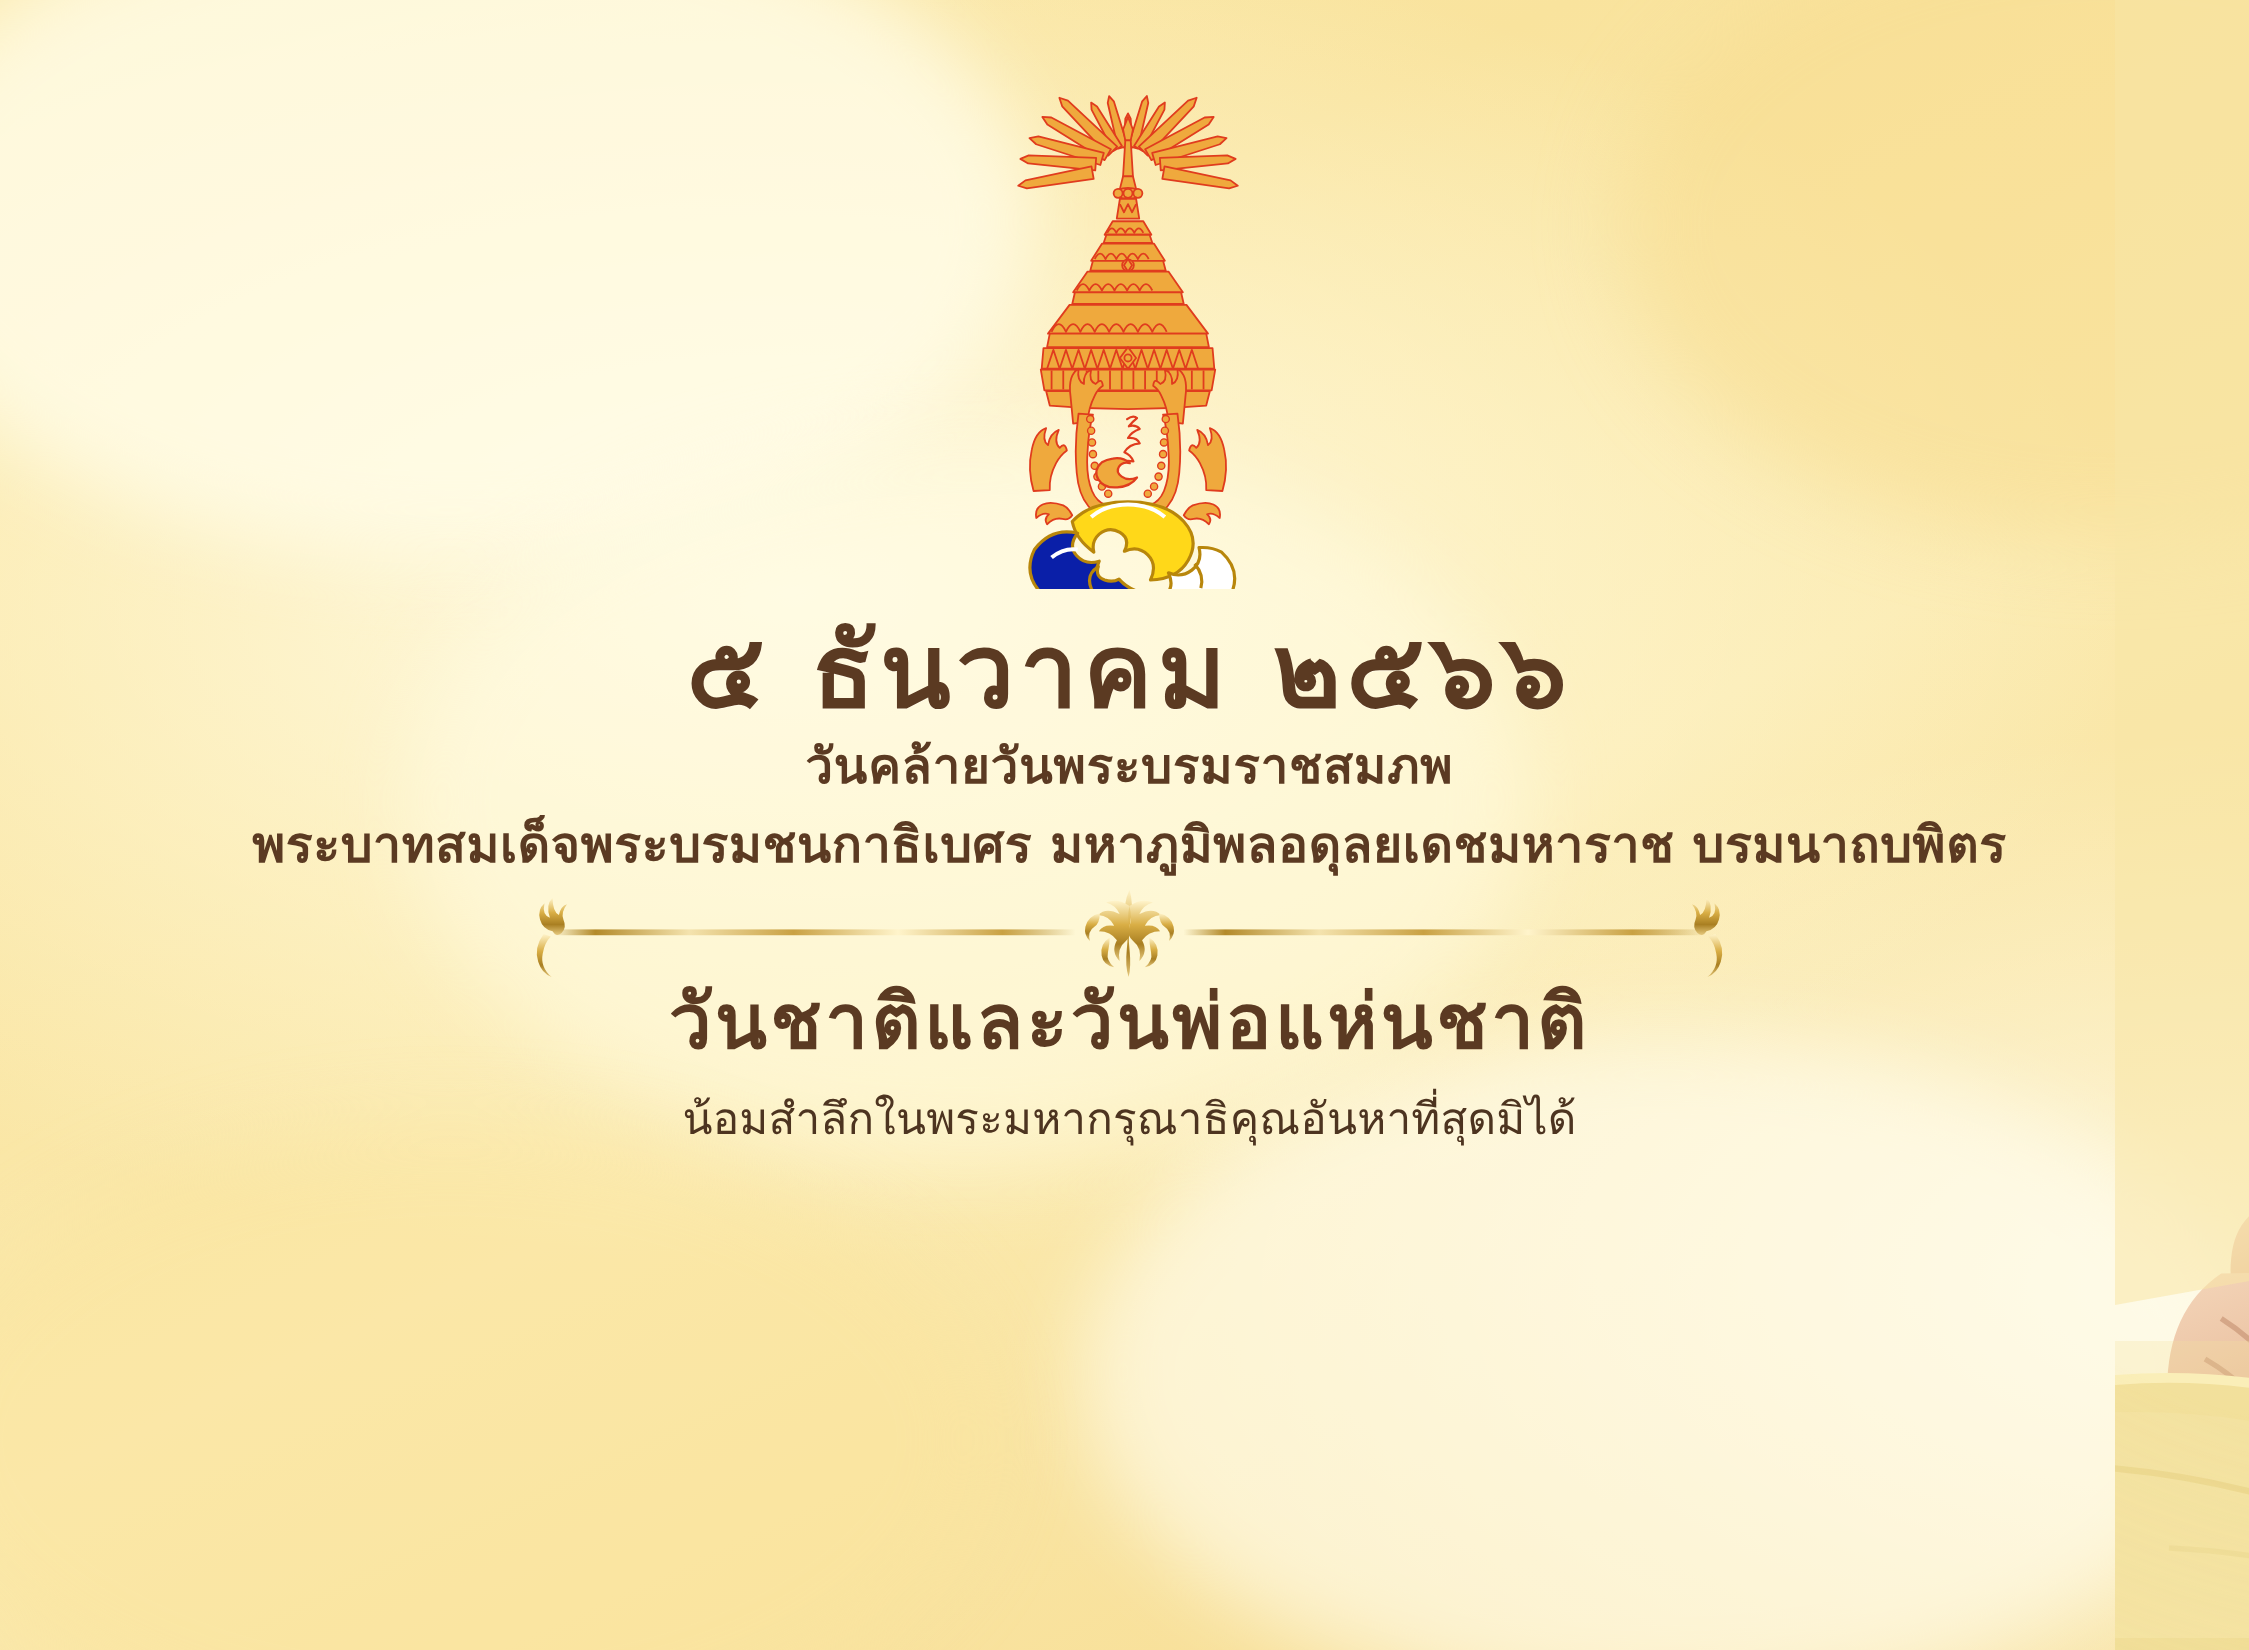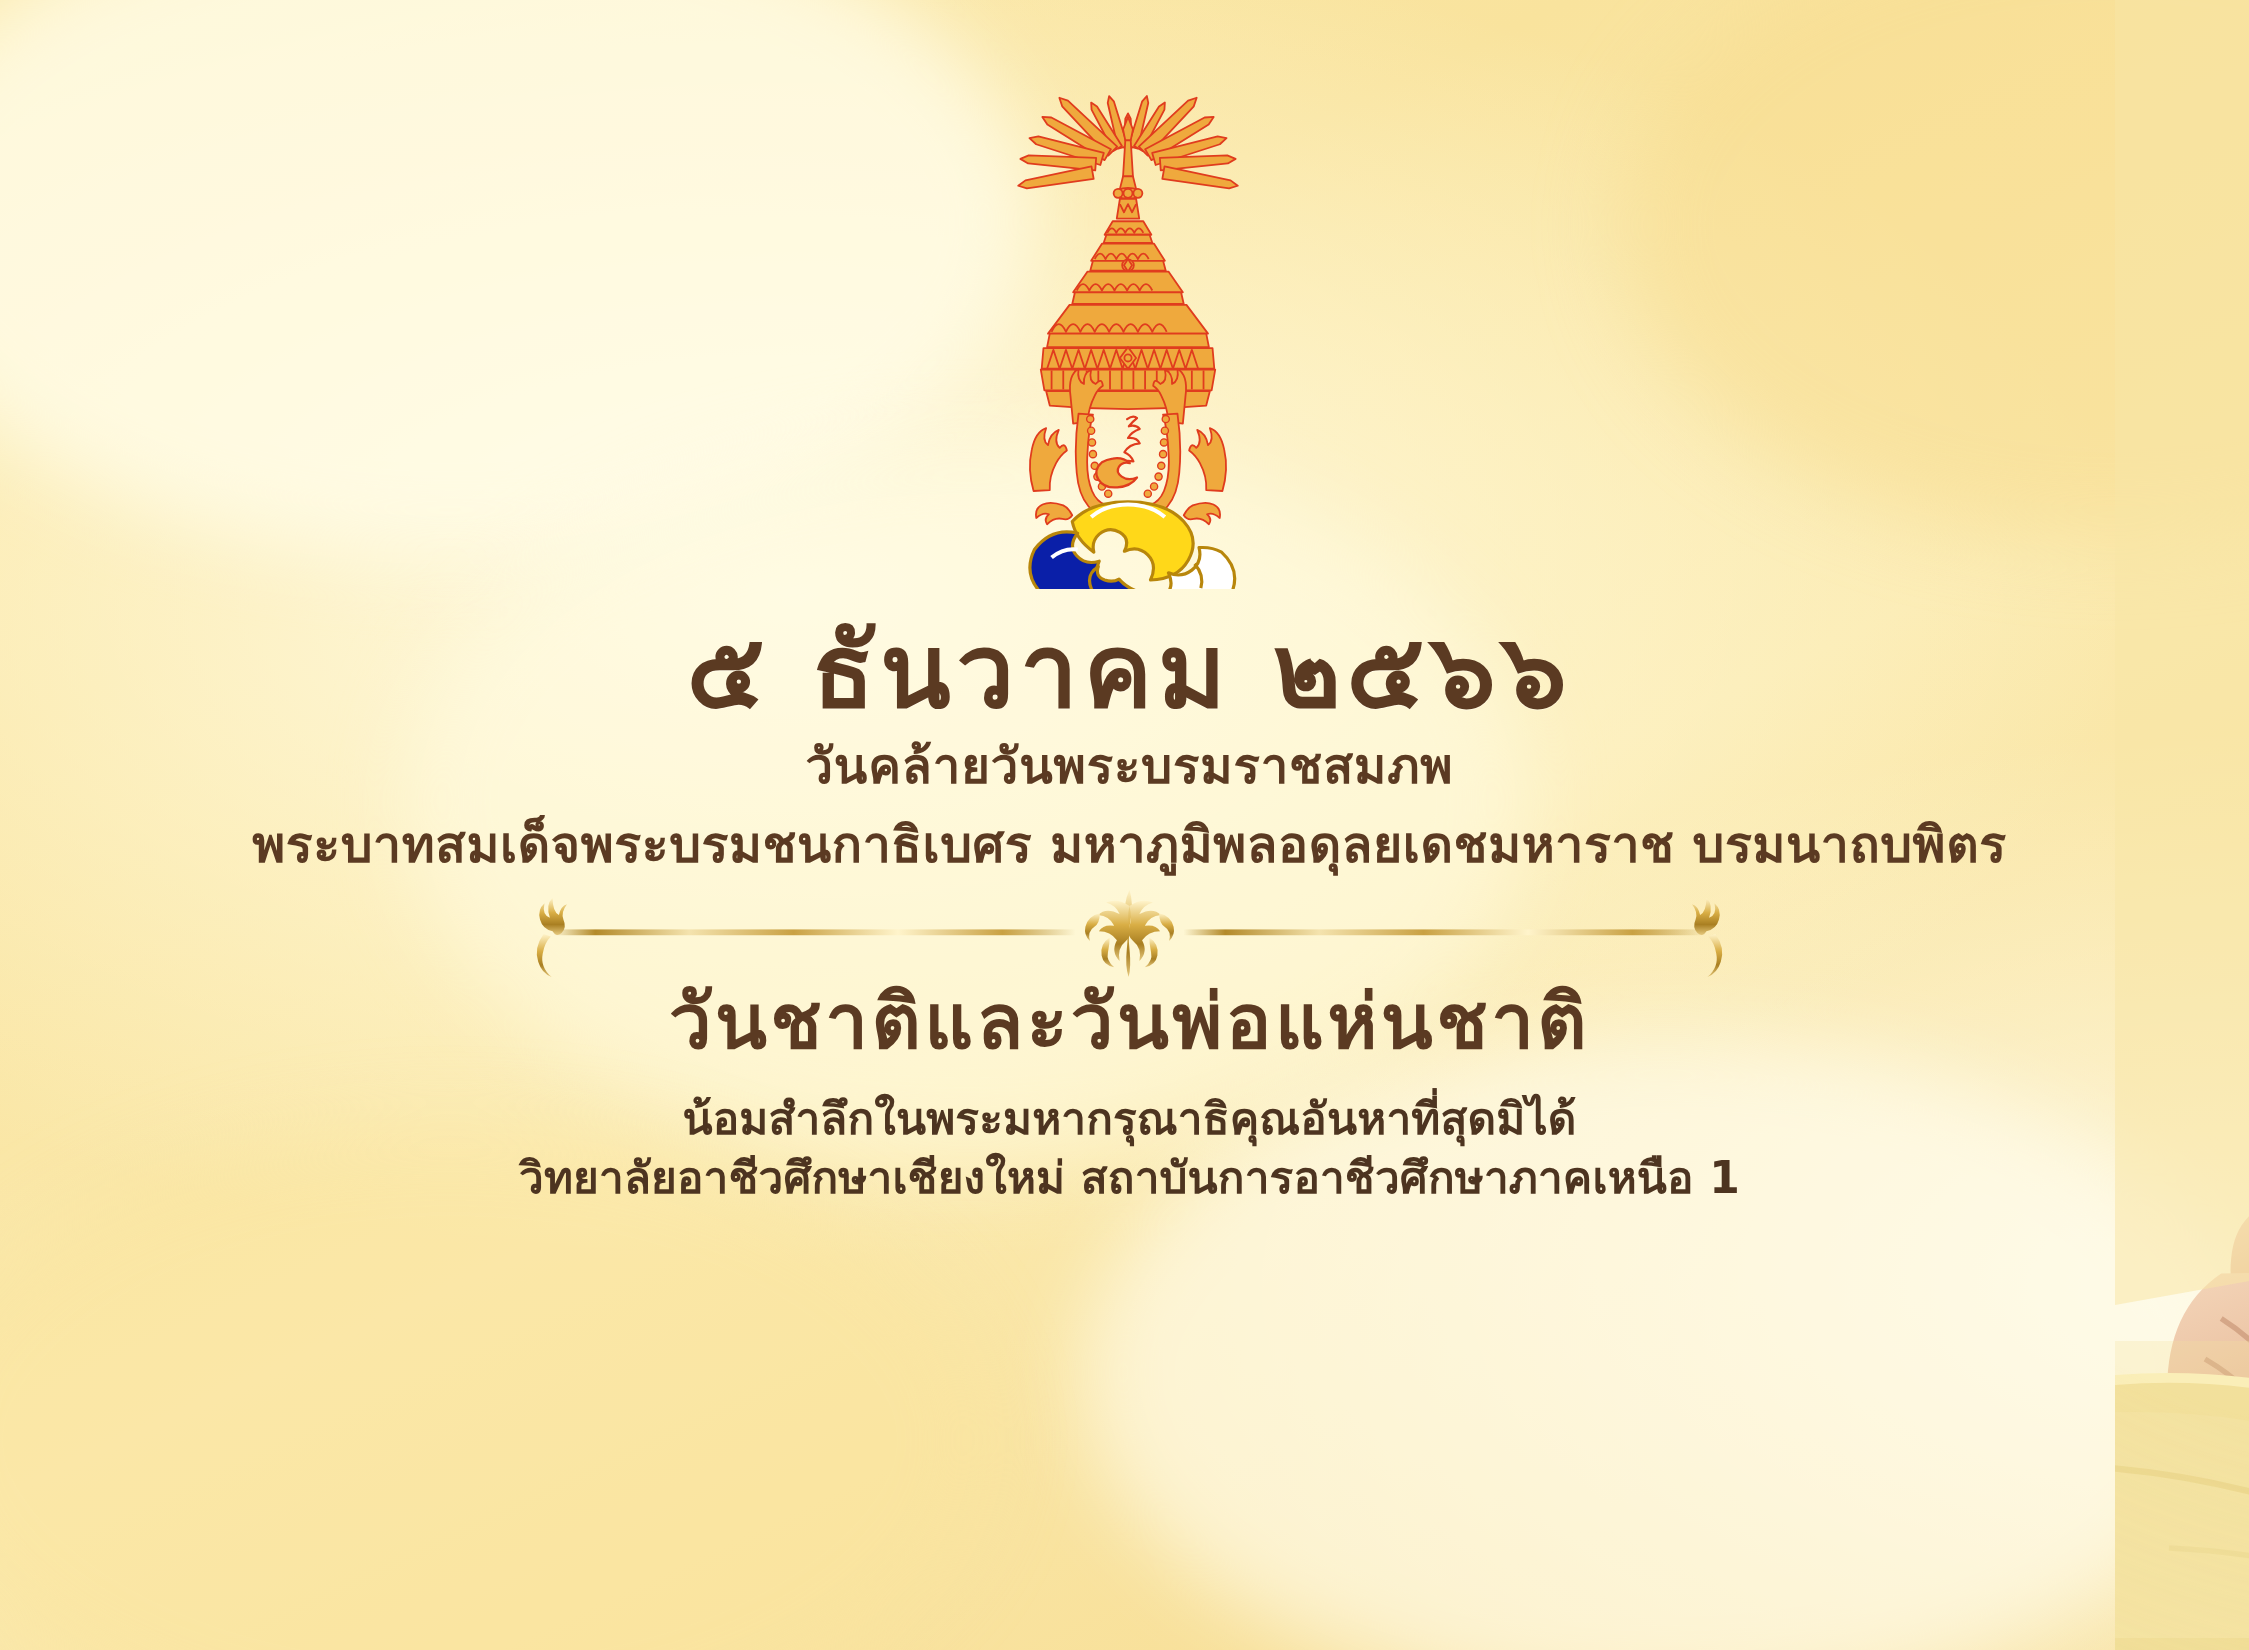--- a/index.html
+++ b/index.html
@@ -58,21 +58,21 @@
   .headline2{
     font-family:"DejaVu Serif","Liberation Serif",serif;
     font-size:76px; font-weight:700; line-height:1.05;
     color:#5b3a22; letter-spacing:.045em; margin-top:4.5px;
   }
 
   .body-lines{ margin-top:28px; }
   .body-lines p{
     font-family:"DejaVu Sans","Liberation Sans",sans-serif;
     font-size:44px; line-height:1.34;
-    color:#4d3420; letter-spacing:.004em; font-weight:700;
+    color:#4d3420; letter-spacing:.004em; font-weight:400;
   }
 
   
   #portrait{
     position:absolute; right:0; top:0;
     width:1485px; height:1650px;
     overflow:hidden; pointer-events:none;
   }
   #portrait svg{ width:100%; height:100%; display:block; }
 </style>
@@ -347,21 +347,20 @@
           <path d="M1516,56 q26,6 32,30 q4,18 -10,32 q6,-22 -10,-32 q-12,-8 -12,-30 Z"></path>
           <path d="M1406,110 q-22,14 -18,40 q4,22 28,26 q-18,-14 -14,-32 q4,-20 4,-34 Z"></path>
           <path d="M1494,110 q22,14 18,40 q-4,22 -28,26 q18,-14 14,-32 q-4,-20 -4,-34 Z"></path>
         </g>
       </svg>
 
       <div class="headline2">วันชาติและวันพ่อแห่นชาติ</div>
 
       <div class="body-lines">
         <p>น้อมสำลึกในพระมหากรุณาธิคุณอันหาที่สุดมิได้</p>
-        <p>วิทยาลัยอาชีวศึกษาเชียงใหม่ สถาบันการอาชีวศึกษาภาคเหนือ 1</p>
       </div>
     </div>
   </div>
 
   <div id="portrait">
     <svg viewBox="0 0 3300 3667" preserveAspectRatio="xMidYMin slice" xmlns="http://www.w3.org/2000/svg">
       <defs>
         <linearGradient id="skin" x1="0" y1="0" x2="1" y2="1">
           <stop offset="0%" stop-color="#f6dcc2"></stop>
           <stop offset="35%" stop-color="#eec4a4"></stop>

